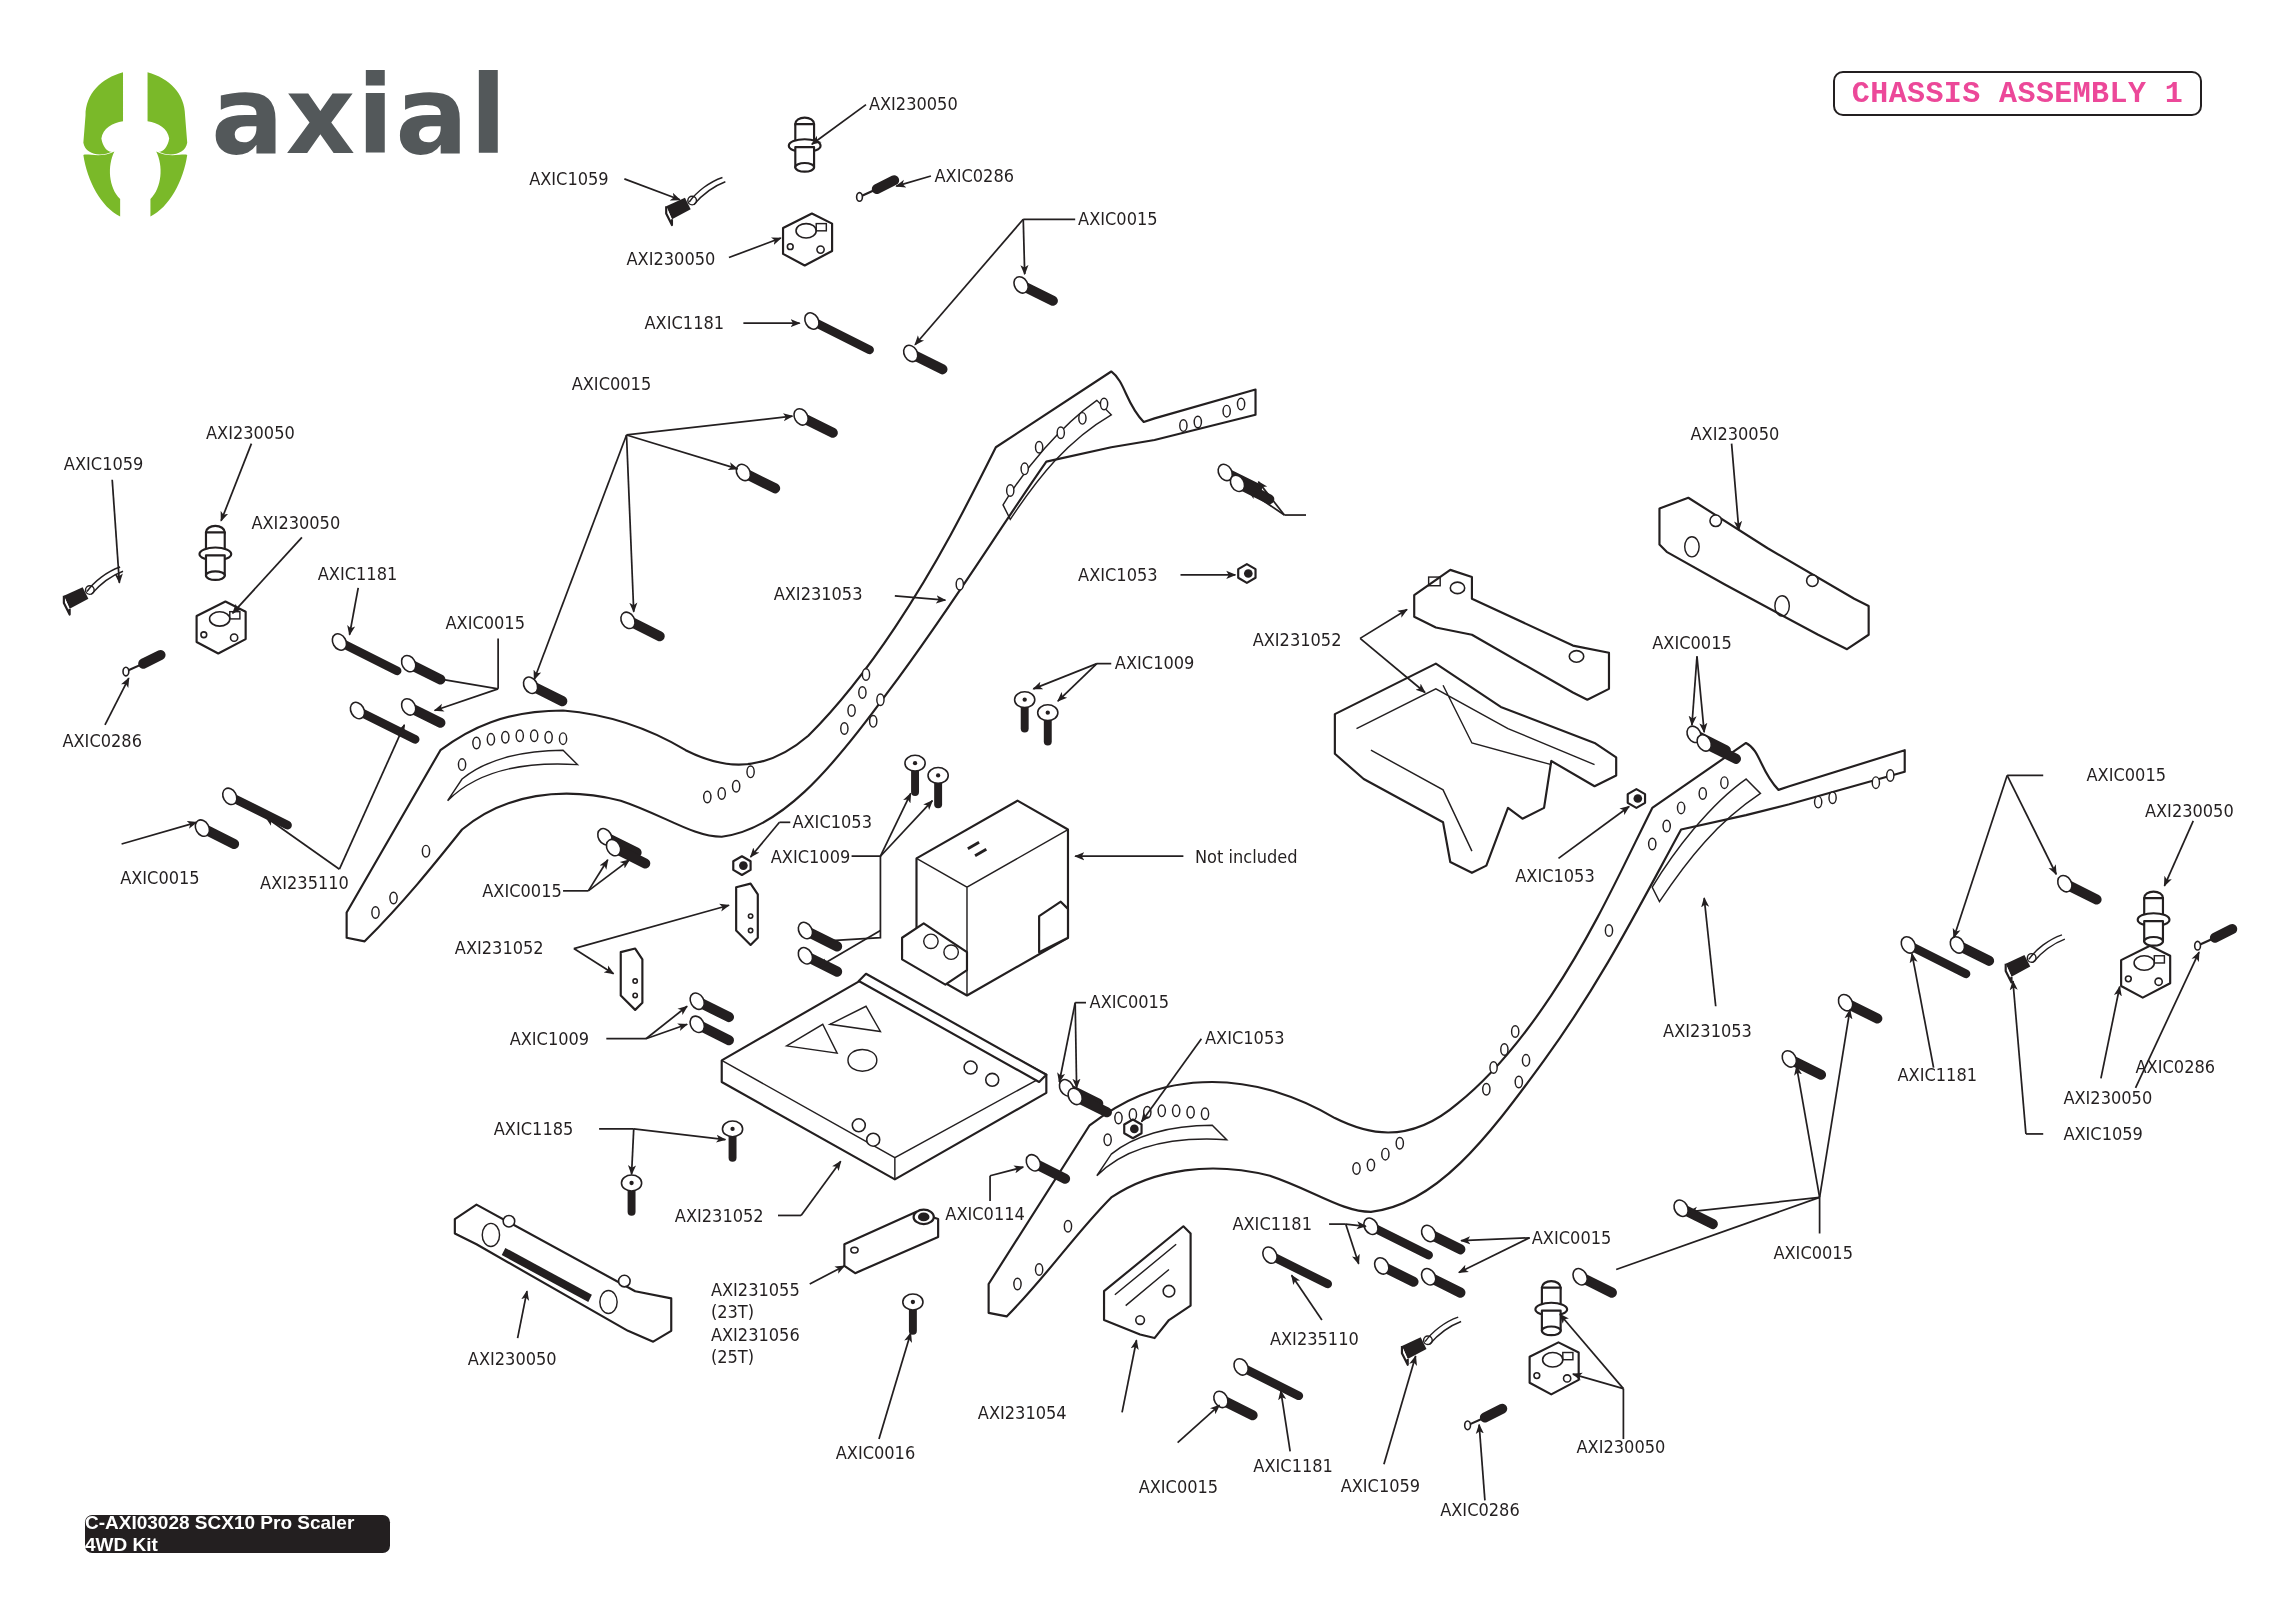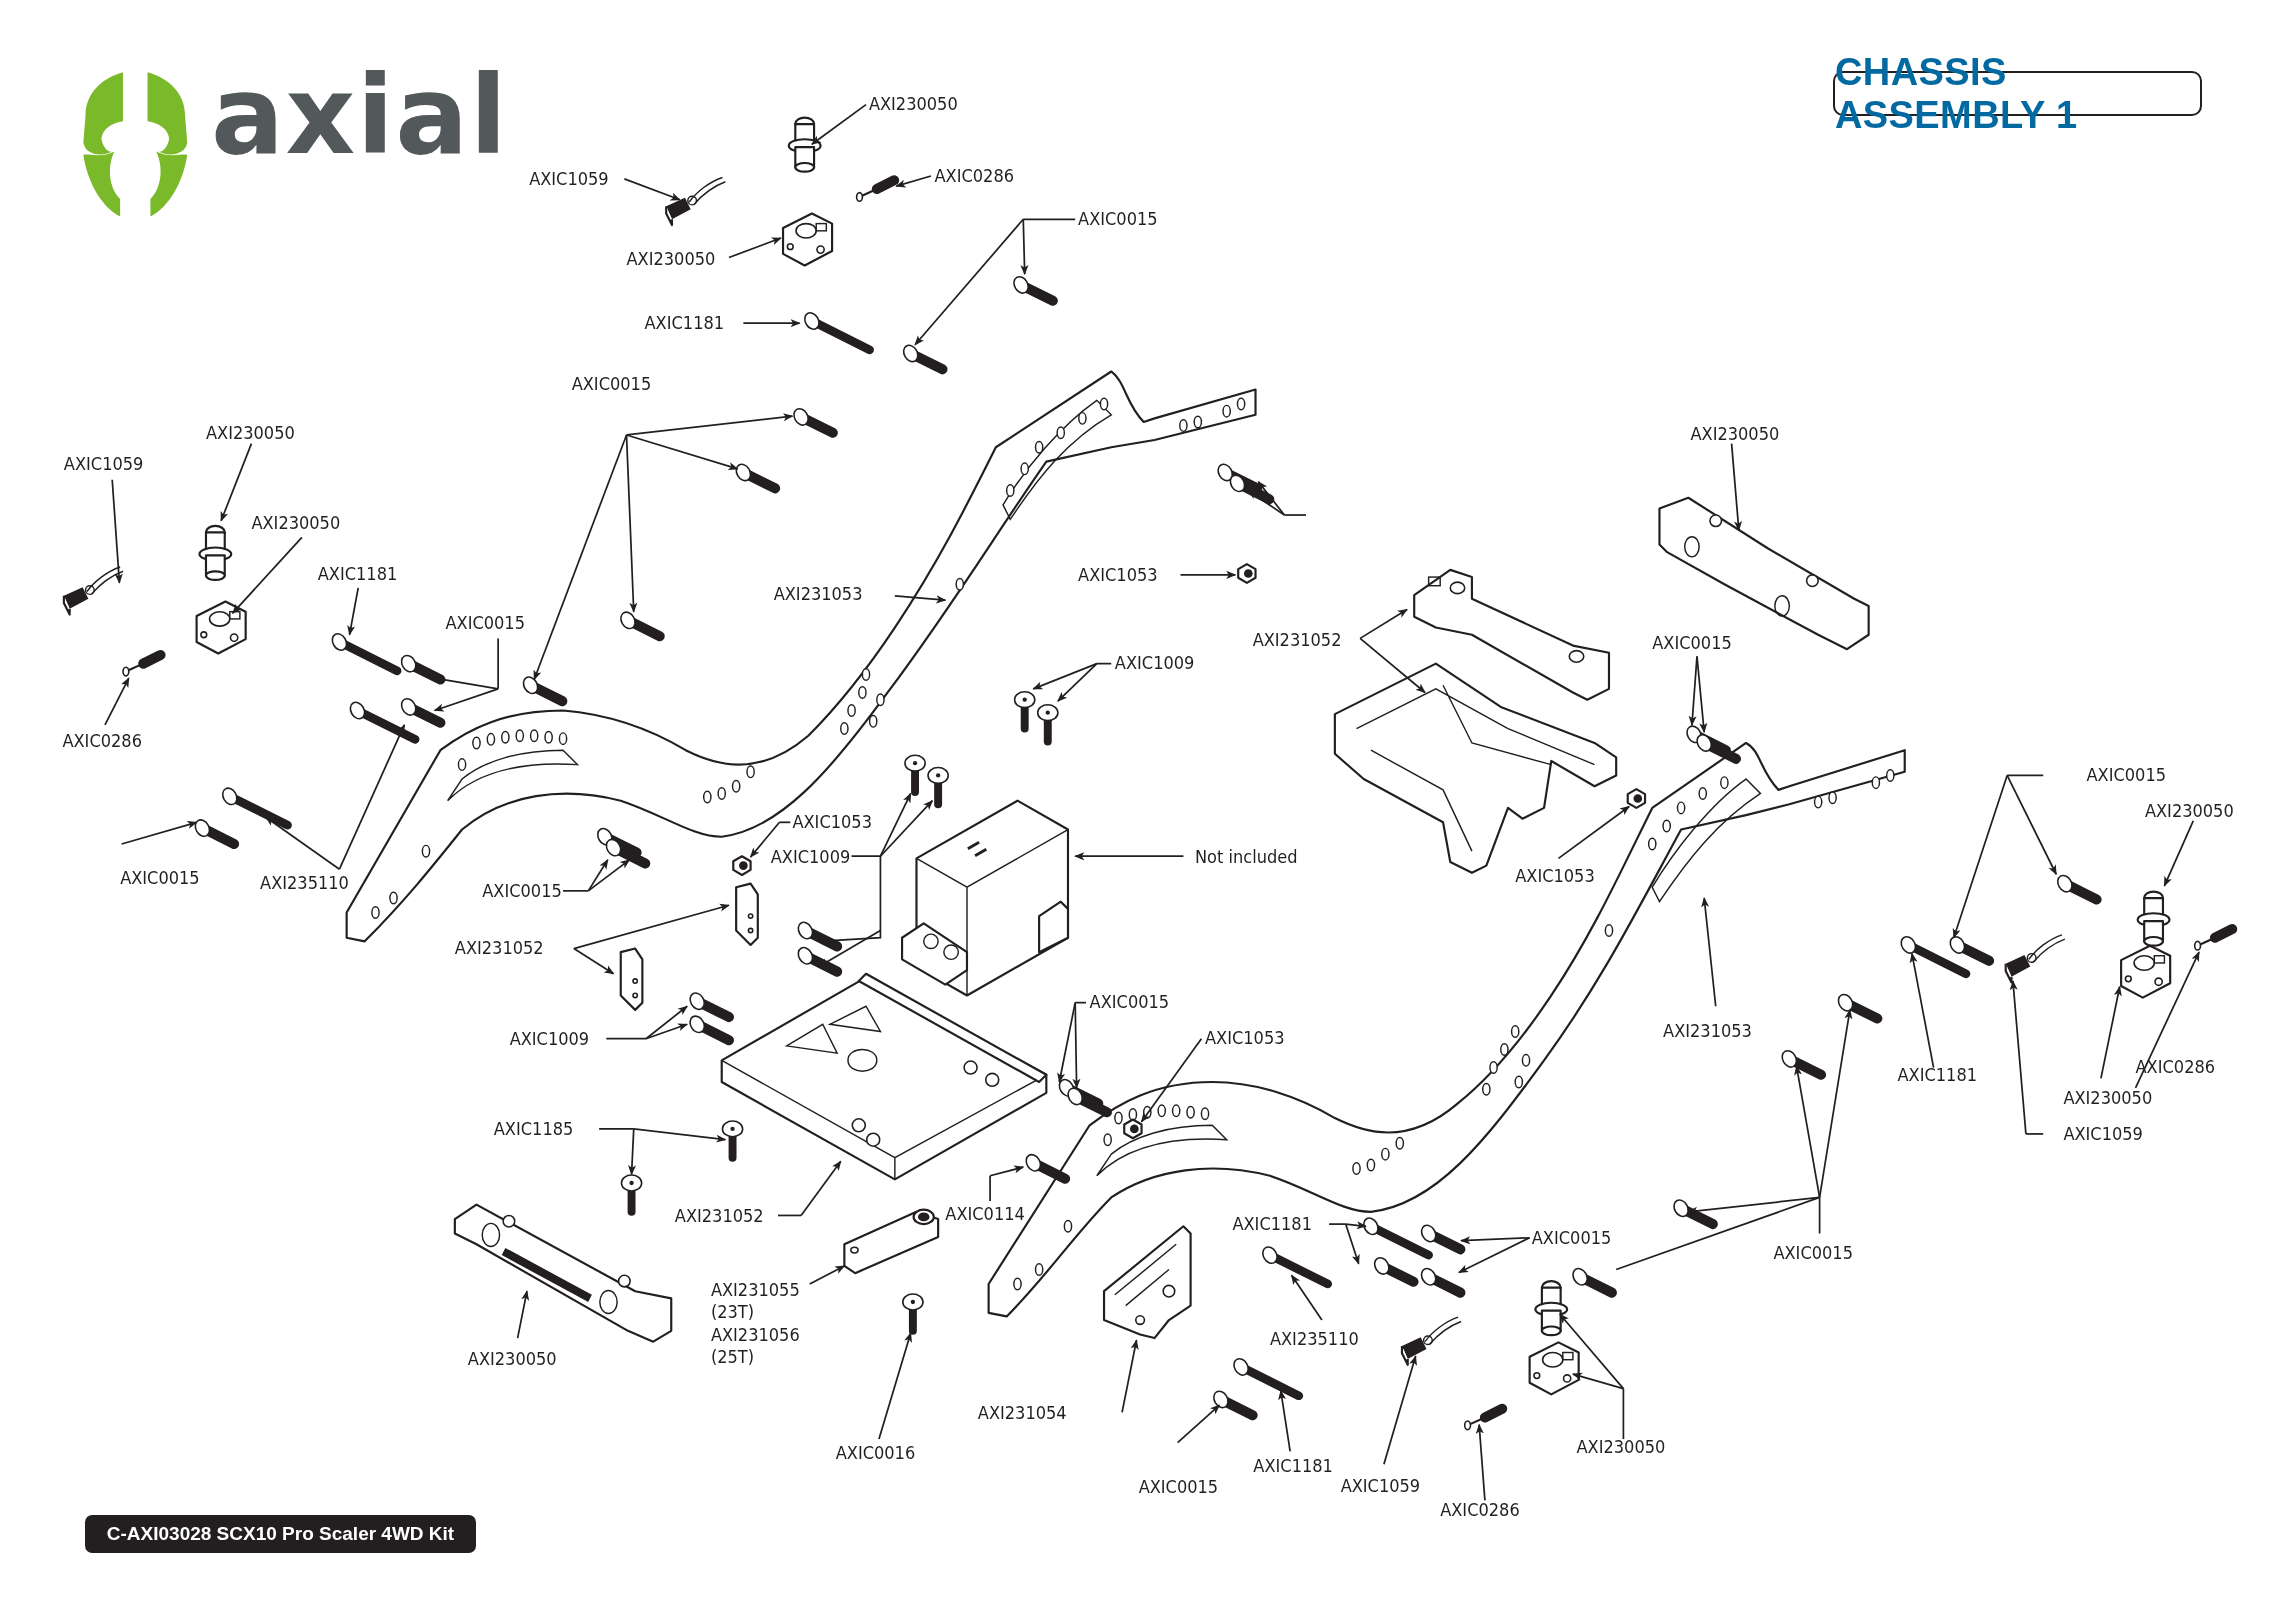--- a/index.html
+++ b/index.html
@@ -1,21 +1,21 @@
 <!DOCTYPE html>
 <html style="font-size:11.5px"><head>
 <meta charset="utf-8">
 <style>
   html, body { margin: 0; padding: 0; background: #ffffff; }
   body { width: 2273px; height: 1623px; position: relative; overflow: hidden; font-family: "Liberation Sans", sans-serif; }
   #canvas { position: absolute; left: 0; top: 0; width: 2273px; height: 1623px; }
   .logo-text { font-family: "DejaVu Sans", sans-serif; font-weight: bold; font-size: 150px; fill: #53585a; letter-spacing: 2px; }
   .title-box { position: absolute; left: 1833px; top: 71px; width: 369px; height: 45px; border: 2.9px solid #231f20; border-radius: 10px; box-sizing: border-box; display: flex; align-items: center; justify-content: center; }
-  .title-text { font-family: Liberation Sans, sans-serif; font-weight: bold; font-size: 38px; color: #0369a1; letter-spacing: 0.4px; }
-  .footer-box { position: absolute; left: 85px; top: 1515px; width: 391px; height: 38px; background: #231f20; border-radius: 7.2px; display: flex; align-items: center; justify-content: center; }
+  .title-text { font-family: Liberation Mono, monospace; font-weight: bold; font-size: 30px; color: #ec4899; letter-spacing: 0.4px; }
+  .footer-box { position: absolute; left: 85px; top: 1515px; width: 305px; height: 38px; background: #231f20; border-radius: 7.2px; display: flex; align-items: center; justify-content: center; }
   .footer-text { font-family: "Liberation Sans", sans-serif; font-weight: bold; font-size: 19px; color: #ffffff; }
   .lbl { font-family: "DejaVu Sans Condensed", "DejaVu Sans", sans-serif; font-size: 25px; fill: #231f20; }
   .lead { stroke: #231f20; stroke-width: 2.4; fill: none; }
   .part { stroke: #231f20; stroke-width: 3; fill: #ffffff; stroke-linejoin: round; }
   .part-thin { stroke: #231f20; stroke-width: 2; fill: none; }
   .hole { stroke: #231f20; stroke-width: 2.2; fill: #ffffff; }
   .screw-shaft { stroke: #231f20; stroke-linecap: round; }
   .solid { fill: #231f20; }
 </style>
 </head>

